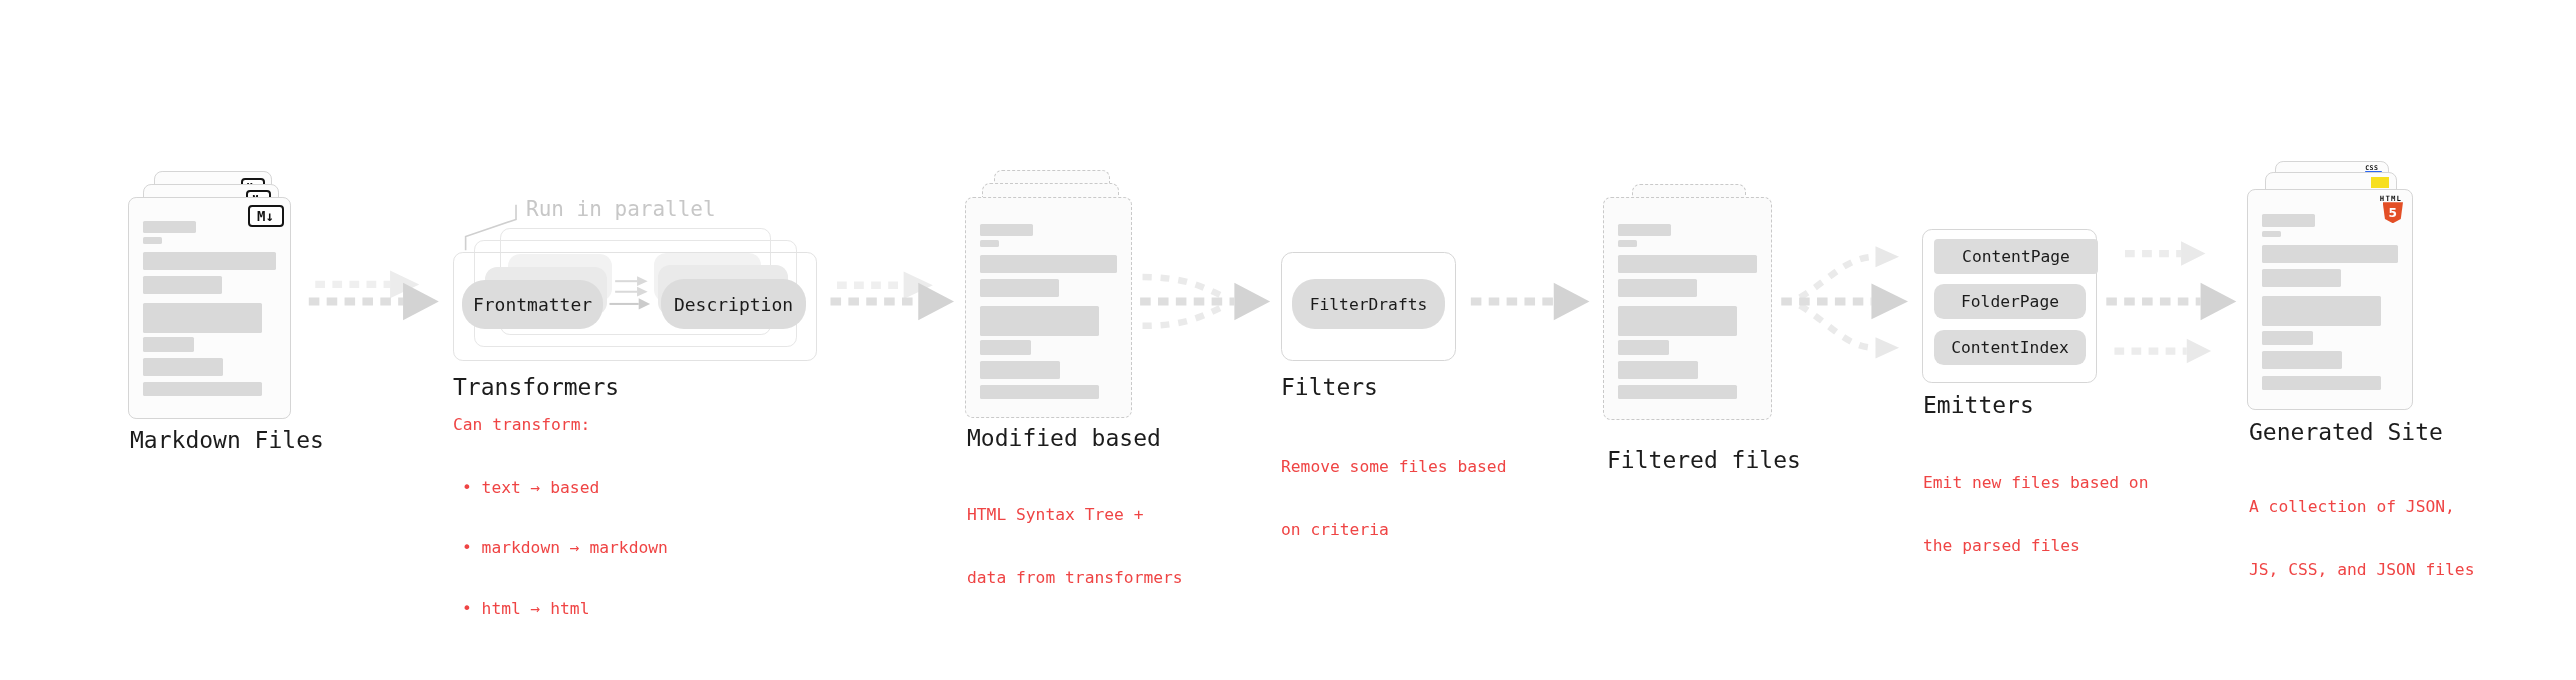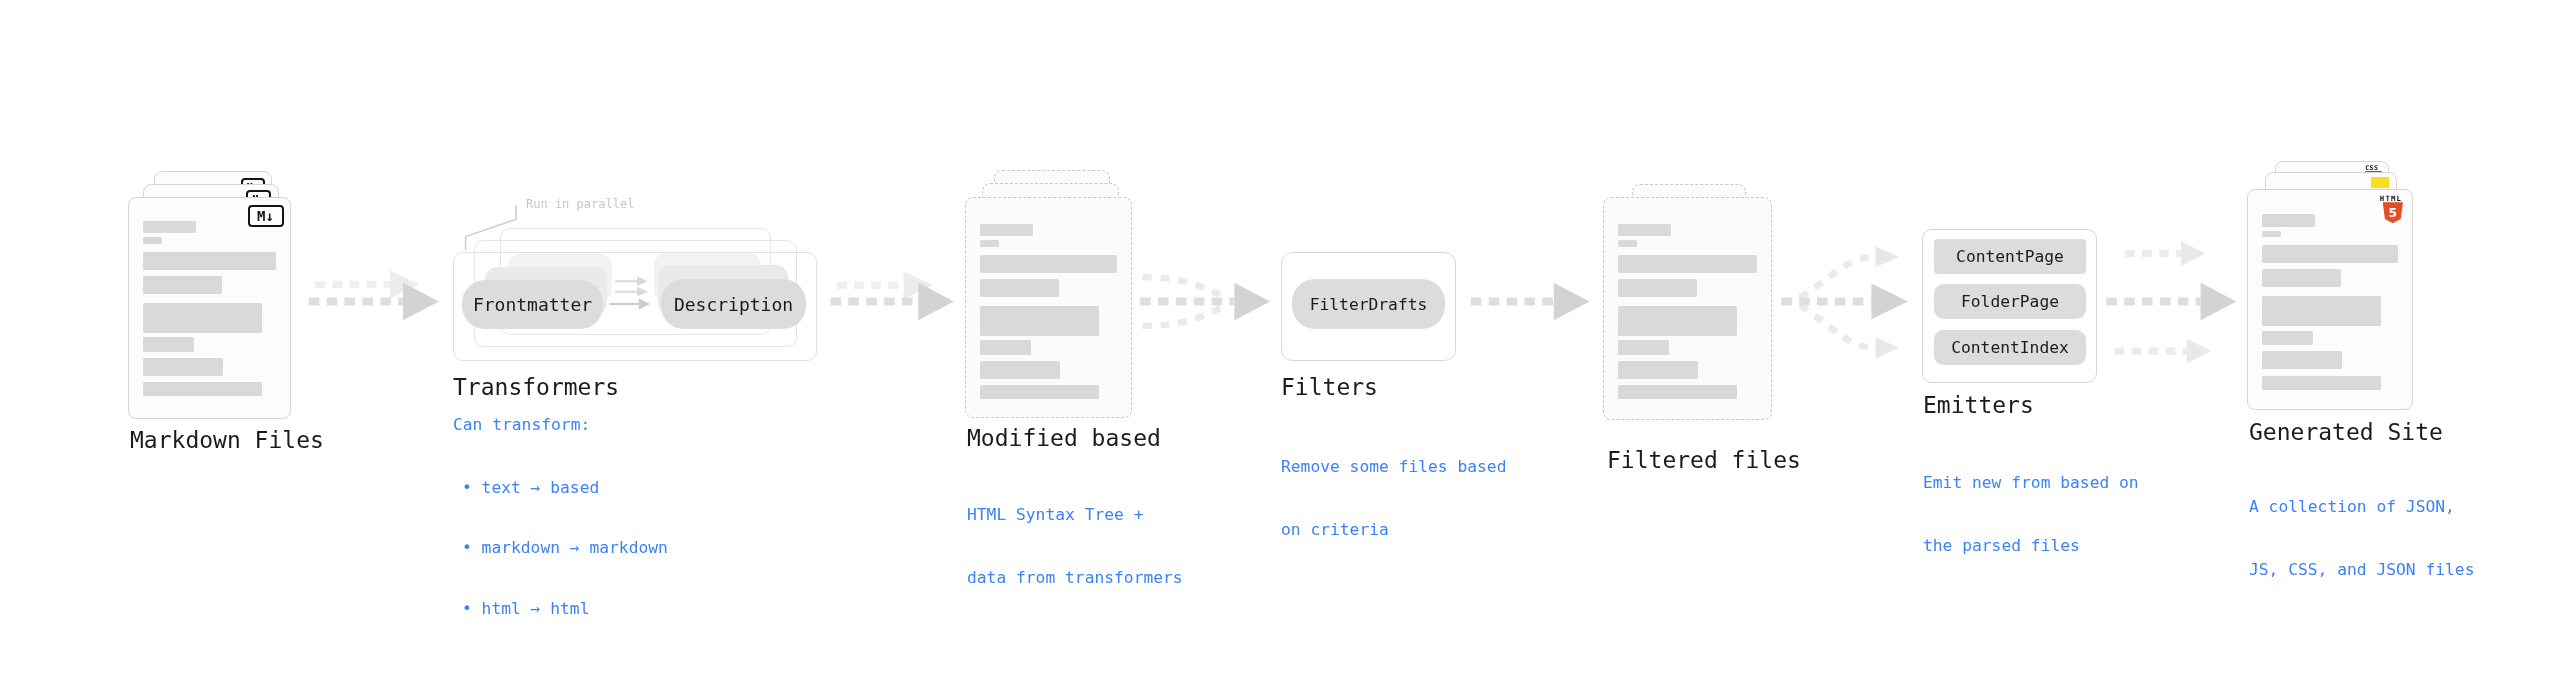--- a/index.html
+++ b/index.html
@@ -37,35 +37,35 @@
   .b6{width:51px;height:14.6px;margin-bottom:5.7px;}
   .b7{width:80px;height:18px;margin-bottom:6.5px;}
   .b8{width:119px;height:14px;}
 
   
   .mdicon{position:absolute;background:#fff;border:2px solid #141414;border-radius:4.1px;
     display:flex;align-items:center;justify-content:center;font-weight:bold;color:#141414;box-sizing:border-box;}
 
   
   .nlabel{position:absolute;font-size:23px;line-height:24.4px;color:var(--ink);white-space:pre;}
-  .nsub{position:absolute;font-size:16.3px;line-height:21px;color:#3b82f6;white-space:pre;}
+  .nsub{position:absolute;font-size:16.3px;line-height:21px;color:#ef4444;white-space:pre;}
 
   
   .pill{position:absolute;background:var(--pill);border-radius:23px;display:flex;align-items:center;justify-content:center;
     font-size:16.3px;color:#1b1b1b;box-sizing:border-box;white-space:pre;}
   .pill.big{font-size:18px;}
   .gpill{position:absolute;border-radius:12.2px;}
   .gpill.mid{background:var(--pill-mid);}
   .gpill.back{background:var(--pill-back);}
 
   
   .tbox{position:absolute;border:1.6px solid var(--tbox);border-radius:9.8px;background:transparent;box-sizing:border-box;}
   .cbox{position:absolute;border:1.6px solid var(--box-border);border-radius:11.4px;background:#fff;box-sizing:border-box;}
 
-  .annotation{position:absolute;font-size:12px;color:var(--muted);white-space:pre;}
+  .annotation{position:absolute;font-size:21px;color:var(--muted);white-space:pre;}
 
   
   .cssword{position:absolute;font-size:6.5px;font-weight:bold;color:#111;letter-spacing:0.4px;}
   .cssbar{position:absolute;background:#2965f1;border-radius:0.8px;}
   .jsrect{position:absolute;background:#f7df1e;}
   .h5word{position:absolute;font-size:7.3px;font-weight:bold;color:#111;letter-spacing:1.2px;}
   .h5shield{position:absolute;background:#e34f26;clip-path:polygon(0 0,100% 0,89% 80%,50% 100%,11% 80%);
     display:flex;align-items:center;justify-content:center;color:#fff;font-weight:bold;font-size:12.2px;
     font-family:"DejaVu Sans","Liberation Sans",sans-serif;}
 
@@ -244,26 +244,26 @@
           <i class="b6"></i>
           <i class="b7"></i>
           <i class="b8"></i>
       </div>
     </div>
     <div class="nlabel" style="left:1607px;top:448px;text-align:right;">Filtered files</div>
   </div>
 
   <div>
     <div class="cbox" style="left:1922px;top:229px;width:175px;height:154px;border-radius:9.8px;"></div>
-    <div class="pill" style="left:1934px;top:239px;width:152px;height:35px;border-radius:4px;">ContentPage</div>
+    <div class="pill" style="left:1934px;top:239px;width:164px;height:35px;border-radius:4px;">ContentPage</div>
     <div class="pill" style="left:1934px;top:284px;width:152px;height:35px;border-radius:9.8px;">FolderPage</div>
     <div class="pill" style="left:1934px;top:330px;width:152px;height:35px;border-radius:9.8px;">ContentIndex</div>
     <div class="nlabel" style="left:1923px;top:393px;">Emitters</div>
     <div class="nsub" style="left:1923px;top:430px;">
-      <div>Emit new from based on</div>
+      <div>Emit new files based on</div>
       <div>the parsed files</div>
     </div>
   </div>
 
   <div>
     <div class="card" style="left:2275px;top:161px;width:114px;height:49px;">
       <div class="cssword" style="right:9.8px;top:1.6px;text-align:center;">CSS</div>
       <div class="cssbar" style="right:5.7px;top:9px;width:17px;height:3.3px;"></div>
     </div>
     <div class="card" style="left:2265px;top:172px;width:132px;height:49px;">

